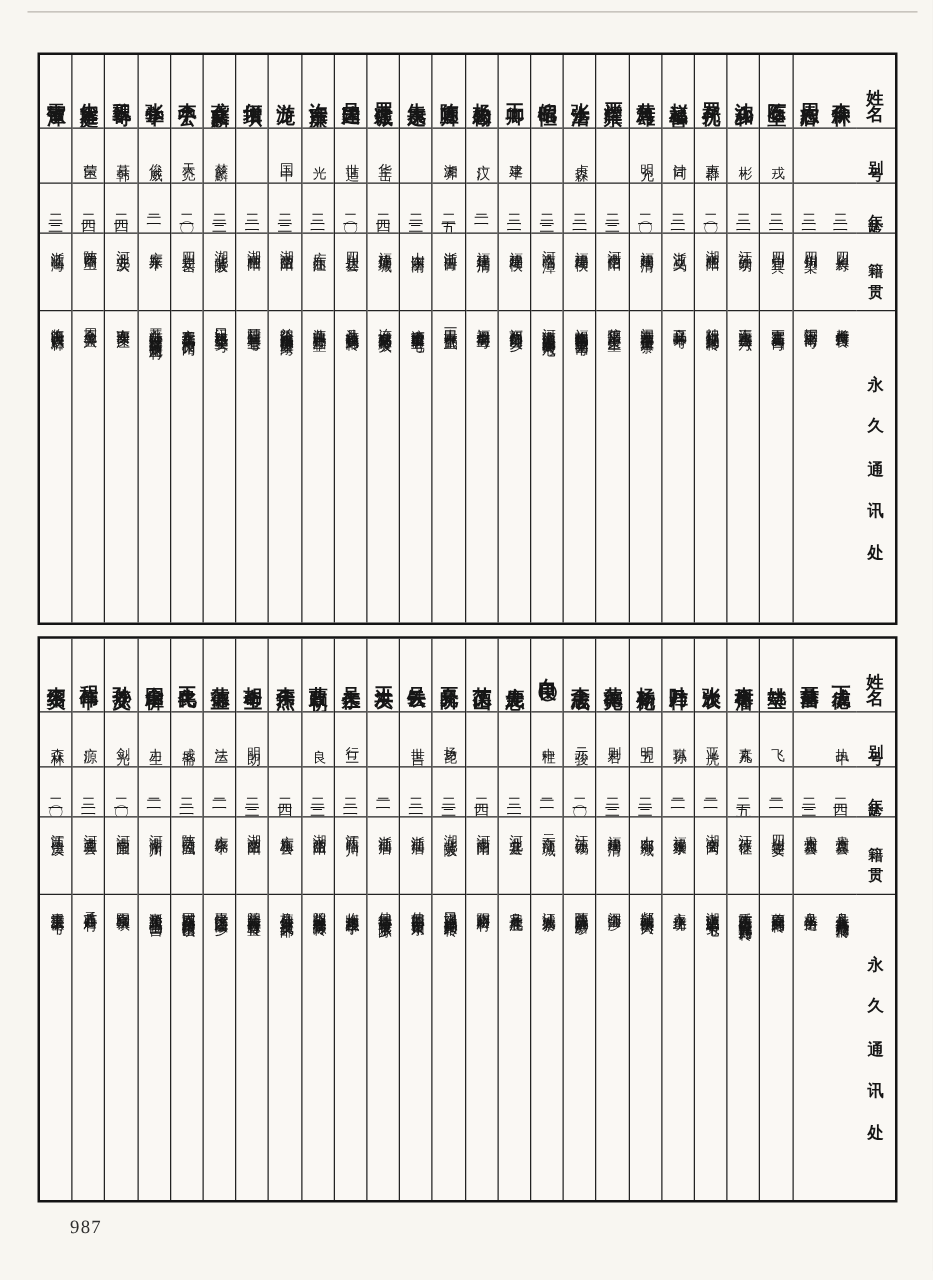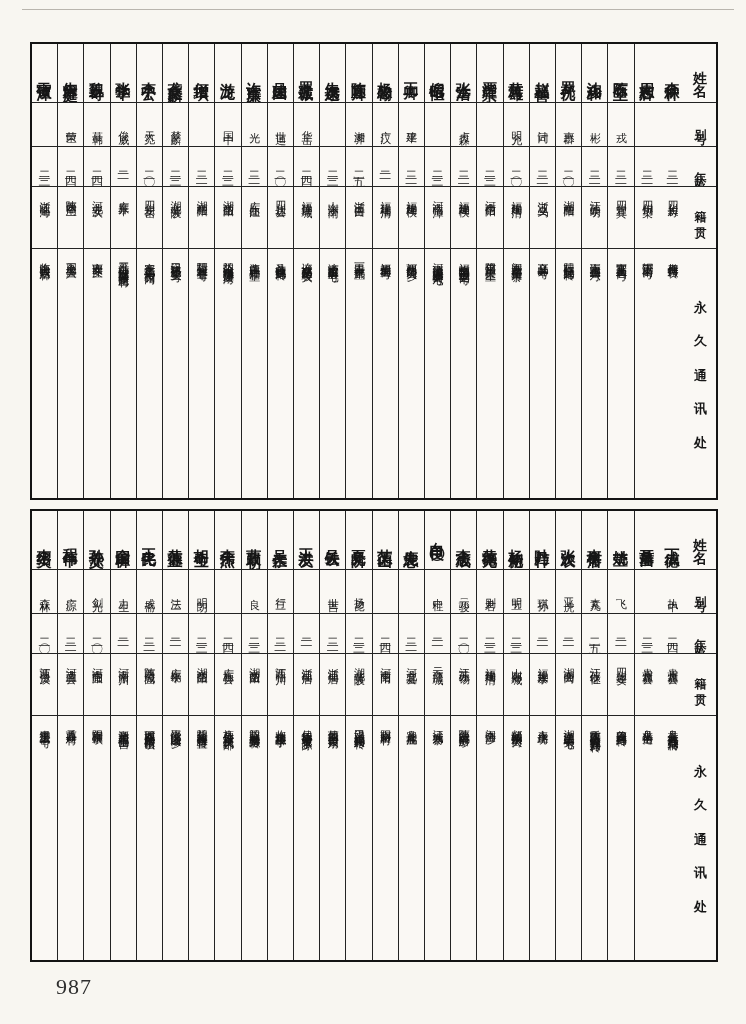--- a/index.html
+++ b/index.html
@@ -66,21 +66,21 @@
   .header-col .v{font-weight:bold;}
   .hdr-name{font-size:14px;letter-spacing:13px;}
   .hdr-alias{font-size:12px;letter-spacing:6px;}
   .hdr-age{font-size:12px;letter-spacing:6px;}
   .hdr-native{font-size:12px;letter-spacing:17px;}
   .hdr-addr{font-size:13px;letter-spacing:34px;}
   .header-col .cell{align-items:center;padding-top:0;}
   .page-number{
     position:absolute;left:56px;top:974px;
     font-family:"Liberation Serif",serif;
-    font-size:22px;color:#2e2e2e;letter-spacing:1px;
+    font-size:15px;color:#2e2e2e;letter-spacing:1px;
   }
 </style>
 </head>
 <body>
 
 <div class="sheet">
   <div class="scan-line-top"></div>
 
   <div class="dir-table t1">
     <div class="cols">

